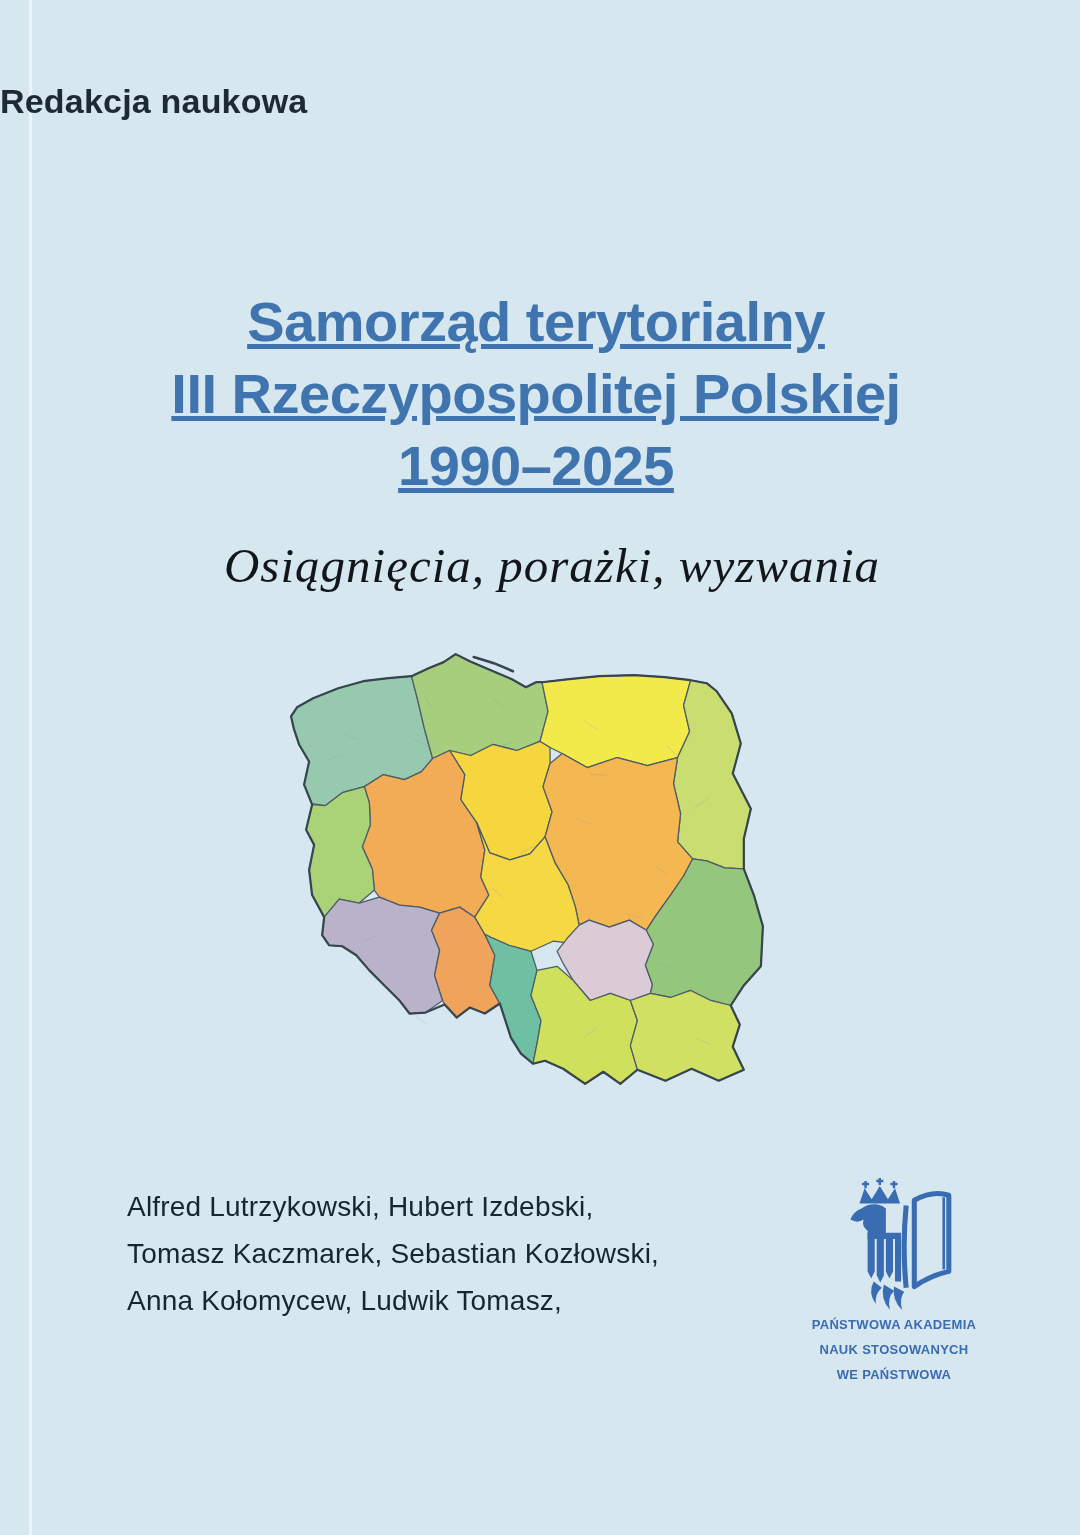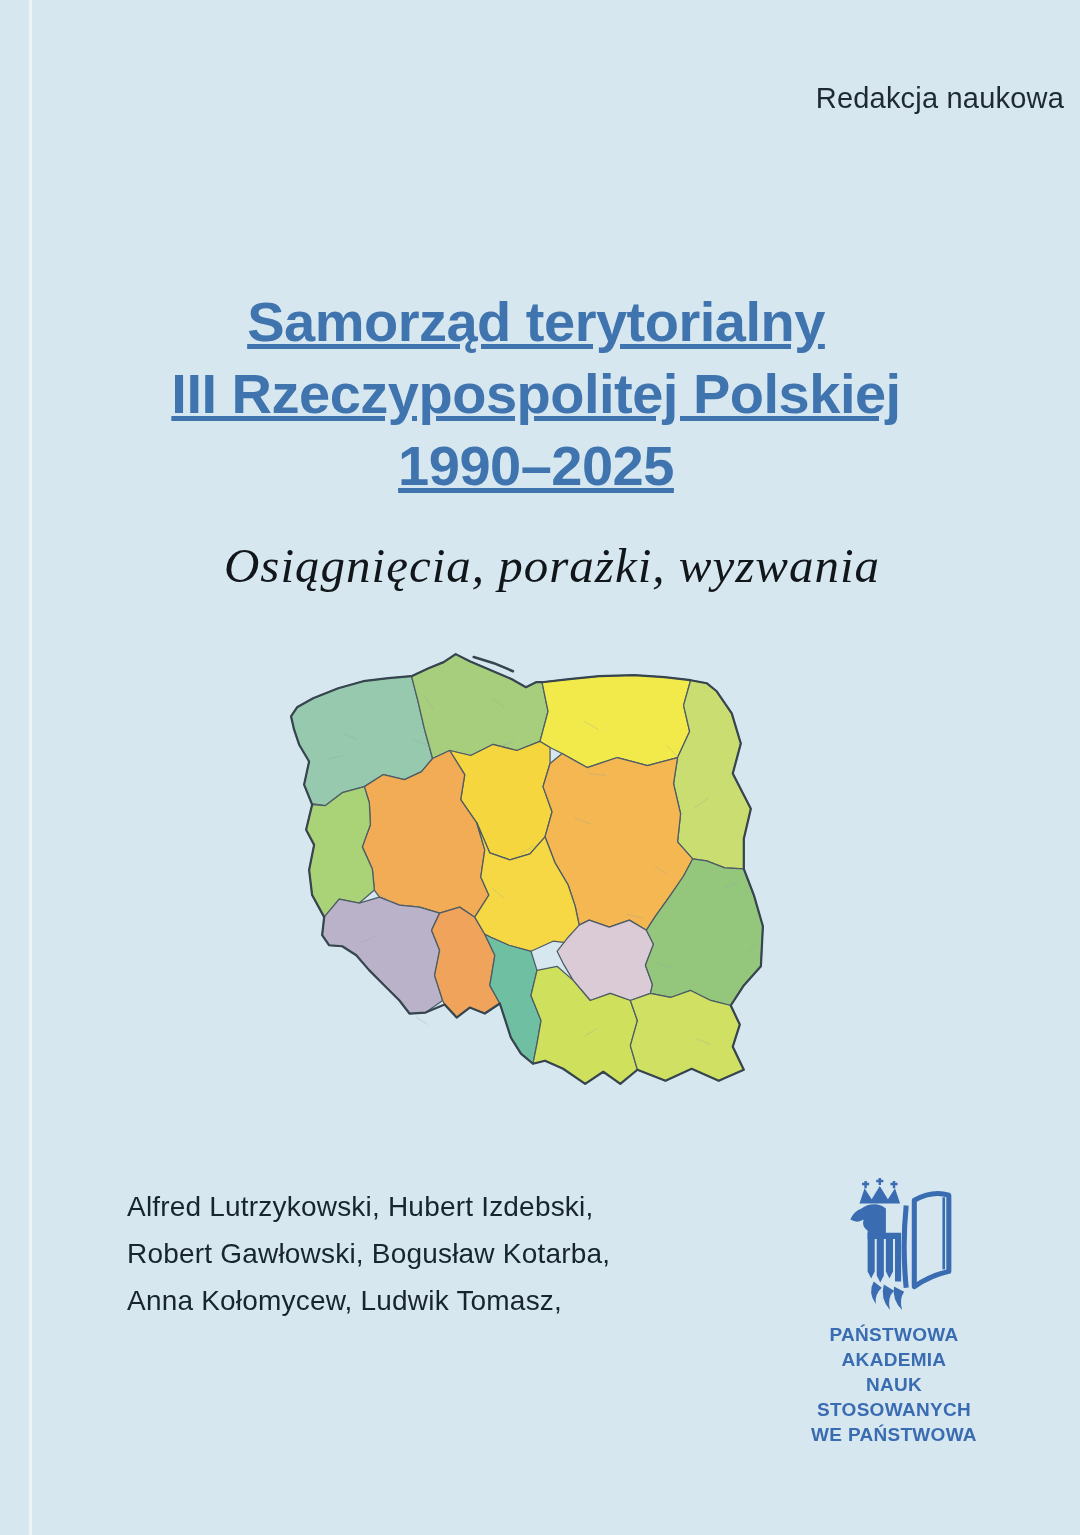--- a/index.html
+++ b/index.html
@@ -6,22 +6,22 @@
   .cover {
     position:relative; width:1080px; height:1535px;
     background:#d7e7ef; overflow:hidden;
     font-family:"Liberation Sans", sans-serif;
   }
   .crease {
     position:absolute; left:29px; top:0; width:3px; height:100%;
     background:rgba(255,255,255,.55);
   }
   .editor-label {
-    position:absolute; top:82px; left:0; width:1064px; text-align:right;
-    font-size:29px; font-weight:normal; color:#1d2a33; letter-spacing:.2px;
+    position:absolute; top:82px; left:0; width:1064px; text-align:left;
+    font-size:34px; font-weight:bold; color:#1d2a33; letter-spacing:.2px;
   }
   .editor-name {
     position:absolute; top:129px; left:0; width:1064px; text-align:center;
     font-size:36px; font-weight:normal; color:#232f38; letter-spacing:.3px;
   }
   .title {
     position:absolute; top:286px; left:0; width:1072px; text-align:center;
     font-size:56px; line-height:72px; font-weight:bold; letter-spacing:-.5px;text-decoration:underline;
   }
   .subtitle {
@@ -33,21 +33,21 @@
   .map .region { stroke-width:1.25; stroke-linejoin:round; }
   .map .outline { fill:none; stroke-width:2.2; stroke-linejoin:round; stroke-linecap:round; }
   .map .hel { fill:none; stroke-width:2.6; stroke-linecap:round; }
   .map .texture { fill:none; stroke-width:.8; opacity:.38; }
   .authors {
     position:absolute; left:127px; top:1183px;
     font-size:28px; line-height:47px; color:#17252e; letter-spacing:.2px;
   }
   .publisher { position:absolute; left:788px; top:1178px; width:212px; text-align:center; }
   .logo { display:block; margin:0 auto; width:128px; height:134px; }
-  .publisher-lines { margin-top:10px; font-size:19px; line-height:25px; font-weight:bold; letter-spacing:.3px; }
+  .publisher-lines { font-size:13px; line-height:25px; font-weight:bold; letter-spacing:.3px; }
 </style>
 </head>
 <body>
 
 <div class="cover" style="background: rgb(215, 231, 239);">
   <div class="crease"></div>
 
   <div class="editor-label">Redakcja naukowa</div>
 
   <div class="title" style="color: rgb(63, 116, 175);">
@@ -75,21 +75,21 @@
     <path class="region" d="M408,205 L422,207 L440,214 L459,215 L469,241 L478,272 L476,312 L459,331 L446,351 L426,346 L406,336 L386,343 L366,339 L368,330 L361,311 L369,290 L362,276 L371,262 L386,241 L399,222 Z" fill="#94c77c" stroke="#4d5c66"></path>
     <path class="region" d="M253,316 L273,312 L289,326 L306,346 L326,339 L346,346 L353,366 L346,391 L353,415 L336,429 L319,417 L301,429 L279,414 L261,406 L249,409 L253,389 L257,366 L247,341 Z" fill="#cfe05c" stroke="#4d5c66"></path>
     <path class="region" d="M346,346 L366,339 L386,343 L406,336 L426,346 L446,351 L455,370 L448,392 L459,415 L434,426 L407,414 L381,426 L353,415 L346,391 L353,366 Z" fill="#cfe063" stroke="#4d5c66"></path>
     <path class="texture" d="M60,80 l14,6 m-30,20 l16,-4 m80,-60 l10,14 m-20,30 l18,8 m60,-50 l12,10 m-6,40 l16,-6 m70,-20 l14,8 m-10,44 l18,2 m60,-30 l12,12 m30,40 l-14,10 m-120,10 l16,6 m-70,30 l14,-8 m120,20 l12,8 m-40,40 l16,4 m-150,-30 l12,10 m220,-10 l14,-6 m20,60 l-12,10 m-90,10 l14,6 m-160,20 l14,8 m60,40 l12,-8 m100,10 l14,6 m-330,-150 l12,8 m-30,40 l14,-6 m40,80 l12,8" stroke="#87a0ab"></path>
     <path class="hel" d="M190,4 L210,10 L229,18" stroke="#36454f"></path>
     <path class="outline" d="M8,63 L14,54 L30,45 L55,35 L80,28 L105,25 L128,23 L145,15 L160,9 L172,1 L186,8 L200,14 L214,20 L228,26 L242,34 L252,29 L258,29 L285,26 L315,23 L350,22 L380,24 L406,27 L422,30 L432,38 L447,60 L456,90 L448,120 L466,155 L459,185 L459,215 L469,241 L478,272 L476,312 L459,331 L446,351 L455,370 L448,392 L459,415 L434,426 L407,414 L381,426 L353,415 L336,429 L319,417 L301,429 L279,414 L261,406 L249,409 L237,399 L227,383 L216,349 L201,359 L186,353 L173,363 L161,350 L142,358 L126,359 L116,346 L101,331 L86,316 L73,301 L59,292 L46,291 L39,281 L41,263 L29,241 L26,216 L31,191 L23,176 L29,151 L21,131 L26,108 L16,91 L11,76 Z" stroke="#36454f"></path>
   </svg>
 
   <div class="authors">
     <div>Alfred Lutrzykowski, Hubert Izdebski,</div>
-    <div>Robert Gawłowski, Bogusław Kotarba,</div>
+    <div>Tomasz Kaczmarek, Sebastian Kozłowski,</div>
     <div>Anna Kołomycew, Ludwik Tomasz,</div>
   </div>
 
   <div class="publisher" style="color: rgb(58, 108, 178);">
     <svg class="logo" viewBox="0 0 120 132">
       <path fill="none" stroke="currentColor" stroke-width="2.4" d="M32,3 V10 M28.5,6 H35.5 M46,0 V7 M42.5,3 H49.5 M60,3 V10 M56.5,6 H63.5"></path>
       <path fill="currentColor" d="M26,25 L31,10 L38,21 L46,8 L54,21 L61,10 L66,25 Z"></path>
       <path fill="currentColor" d="M44,26 Q34,25 28,30 Q20,33 17,41 Q24,45 30,41 Q28,48 34,52 L34,60 L52,60 L52,30 Q49,27 44,26 Z"></path>
       <path fill="currentColor" d="M34,54 H67 V60 H34 Z M34,60 h7 v32 l-3.5,7 l-3.5,-7 Z M43,60 h7 v36 l-3.5,7 l-3.5,-7 Z M52,60 h7 v32 l-3.5,7 l-3.5,-7 Z M61,58 h6 v44 h-6 Z"></path>
       <path fill="currentColor" d="M40,102 Q34,113 42,124 Q41,114 48,108 Z M50,105 Q46,119 56,130 Q53,118 60,111 Z M60,107 Q58,121 68,130 Q65,119 70,112 Z"></path>

